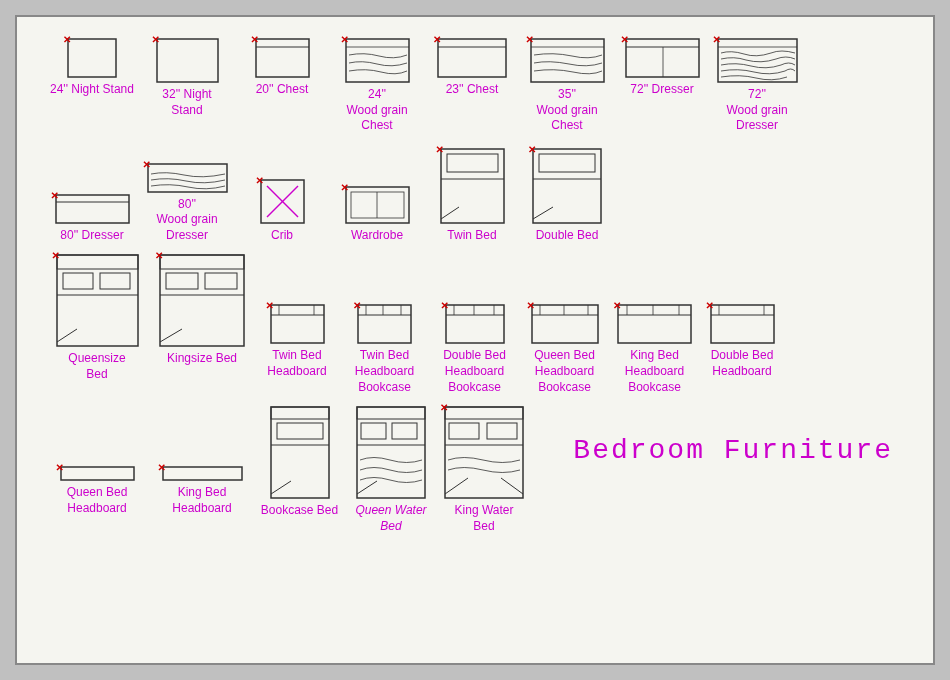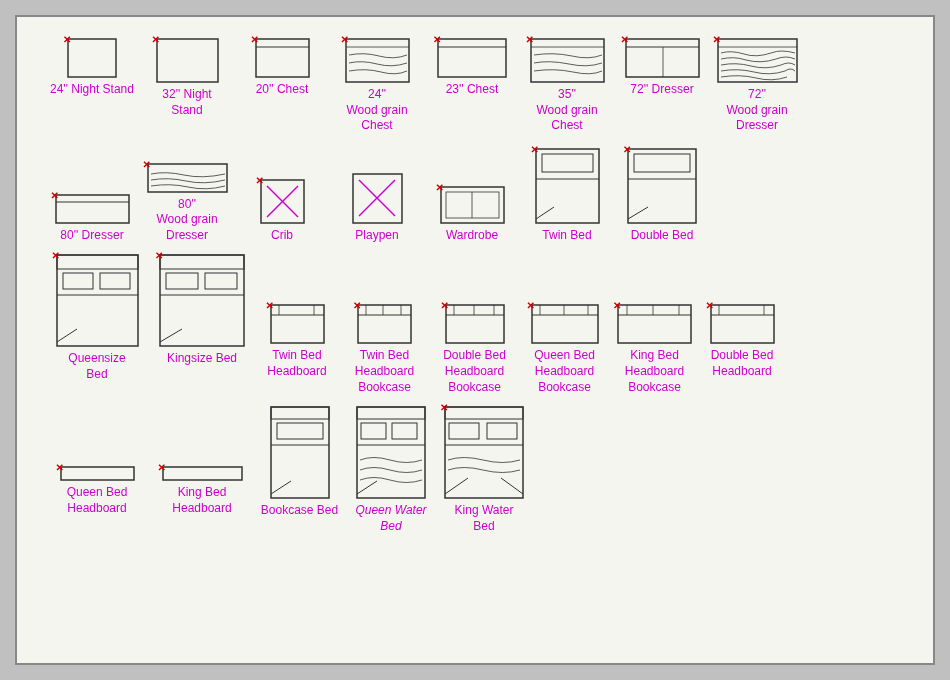--- a/index.html
+++ b/index.html
@@ -225,31 +225,20 @@
           <svg width="47" height="47">
             <rect x="2" y="2" width="43" height="43" fill="none" stroke="#333" stroke-width="1.5"></rect>
 
             <line x1="8" y1="8" x2="39" y2="39" stroke="#cc00cc" stroke-width="1.5"></line>
             <line x1="39" y1="8" x2="8" y2="39" stroke="#cc00cc" stroke-width="1.5"></line>
           </svg>
         </div>
         <div class="item-label">Crib</div>
       </div>
 
-      <div class="row-item">
-        <div class="drawing-wrap">
-          <svg width="53" height="53">
-            <rect x="2" y="2" width="49" height="49" fill="none" stroke="#333" stroke-width="1.5"></rect>
-
-            <line x1="8" y1="8" x2="44" y2="44" stroke="#cc00cc" stroke-width="1.5"></line>
-            <line x1="44" y1="8" x2="8" y2="44" stroke="#cc00cc" stroke-width="1.5"></line>
-          </svg>
-        </div>
-        <div class="item-label">Playpen</div>
-      </div>
 
       <div class="row-item">
         <div class="drawing-wrap">
           <span class="red-x">✕</span>
           <svg width="67" height="40">
             <rect x="2" y="2" width="63" height="36" fill="none" stroke="#333" stroke-width="1.5"></rect>
 
             <rect x="7" y="7" width="53" height="26" fill="none" stroke="#333" stroke-width="0.8"></rect>
             <line x1="33" y1="7" x2="33" y2="33" stroke="#333" stroke-width="0.8"></line>
           </svg>
@@ -483,16 +472,19 @@
             <line x1="2" y1="89" x2="25" y2="73" stroke="#333" stroke-width="1"></line>
 
             <line x1="80" y1="89" x2="58" y2="73" stroke="#333" stroke-width="1"></line>
             <path d="M5 55 Q20 50 40 55 Q60 60 77 55" fill="none" stroke="#333" stroke-width="0.8"></path>
             <path d="M5 65 Q20 60 40 65 Q60 70 77 65" fill="none" stroke="#333" stroke-width="0.8"></path>
           </svg>
         </div>
         <div class="item-label">King Water<br>Bed</div>
       </div>
 
+      <div style="margin-left:auto; margin-top:30px; padding-right:10px;">
+        <div class="bedroom-title" style="position:relative; bottom:auto; right:auto;">Bedroom Furniture</div>
+      </div>
     </div>
 
   </div>
 </div>
 
 </body></html>

